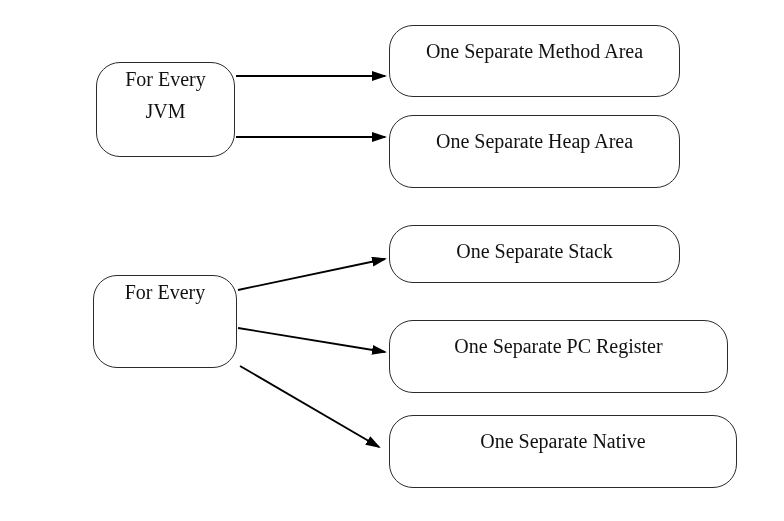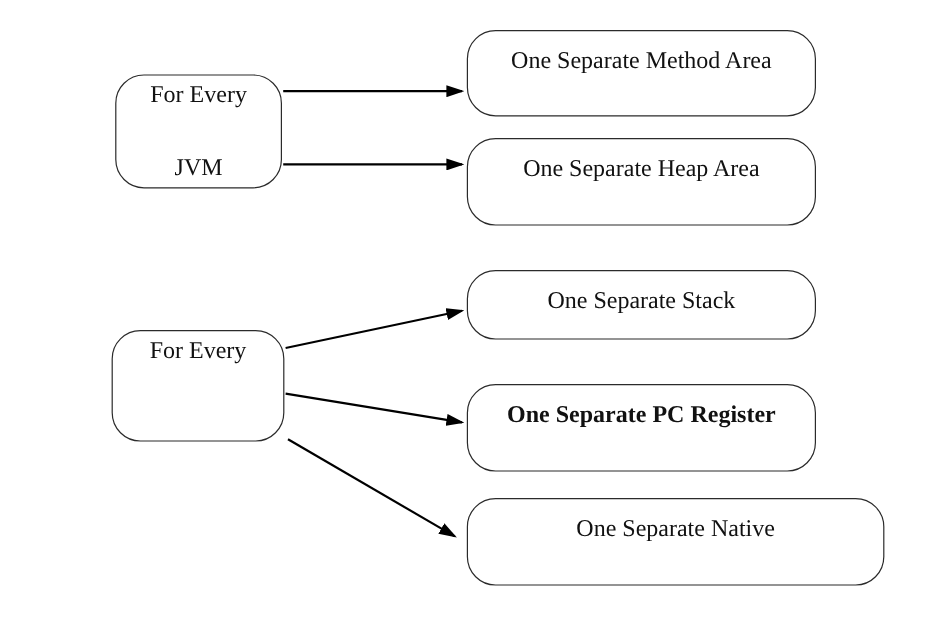--- a/index.html
+++ b/index.html
@@ -29,38 +29,38 @@
     background: #ffffff;
     border: 1.6px solid #2b2b2b;
     border-radius: 24px;
     font-size: 20px;
   }
   
   .node.source {
     display: flex;
     flex-direction: column;
     align-items: center;
-    justify-content: space-between;
+    justify-content: flex-start;
     text-align: center;
     line-height: 32px;
   }
   
   .node.target {
     text-align: center;
     padding-top: 11px;
     line-height: 29px;
   }
   .node .line { white-space: nowrap; }
 
   #node-jvm     { left: 96px;  top: 62px;  width: 139px; height: 95px; }
   #node-thread  { left: 93px;  top: 275px; width: 144px; height: 93px; }
   #node-method  { left: 389px; top: 25px;  width: 291px; height: 72px; }
   #node-heap    { left: 389px; top: 115px; width: 291px; height: 73px; }
   #node-stack   { left: 389px; top: 225px; width: 291px; height: 58px; }
-  #node-pc      { left: 389px; top: 320px; width: 291px; height: 73px; font-weight: bold; }
+  #node-pc      { left: 389px; top: 320px; width: 339px; height: 73px; }
   #node-native  { left: 389px; top: 415px; width: 348px; height: 73px; }
 </style>
 </head>
 <body>
 
 <div class="canvas">
 
   <svg class="arrows" width="784" height="521" viewBox="0 0 784 521" xmlns="http://www.w3.org/2000/svg">
     <defs>
       <marker id="arrowhead" markerWidth="15" markerHeight="10" refX="13" refY="5" orient="auto" markerUnits="userSpaceOnUse">

